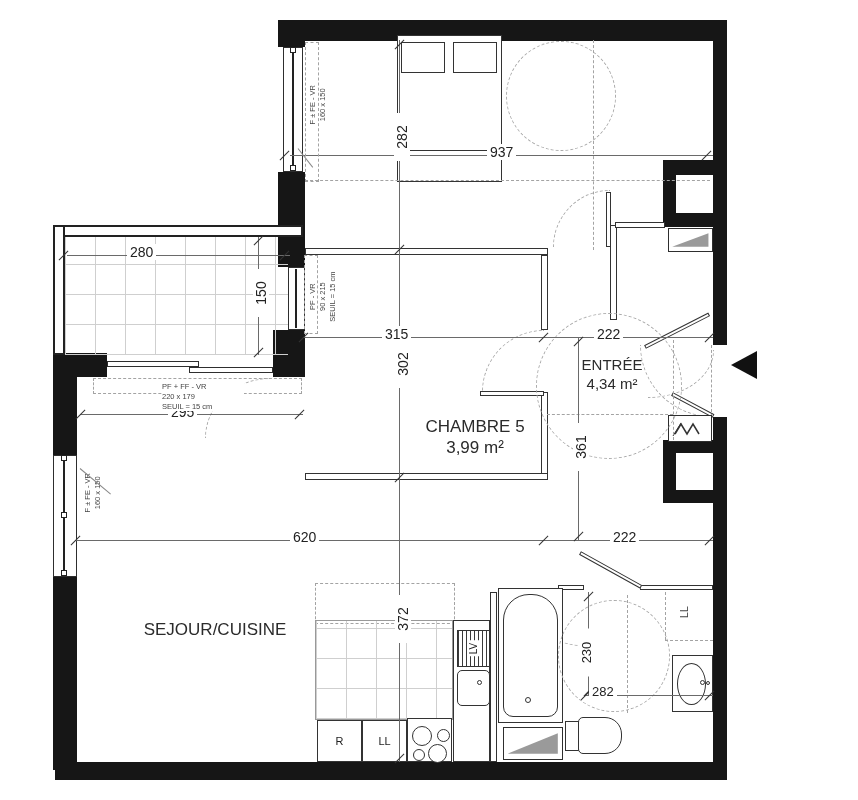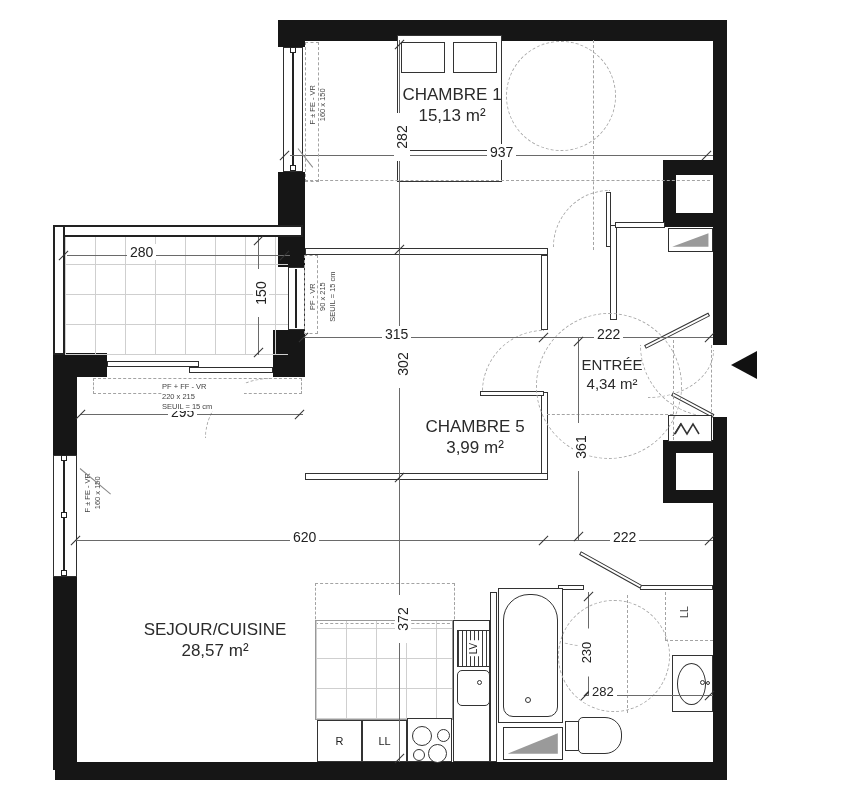--- a/index.html
+++ b/index.html
@@ -209,54 +209,49 @@
   <span class="dim" style="left:594px;top:326px;">222</span>
   <span class="dim" style="left:168px;top:404px;">295</span>
   <span class="dim dimv" style="left:379px;top:356px;width:42px;">302</span>
   <span class="dim dimv" style="left:557px;top:439px;width:42px;">361</span>
   <span class="dim" style="left:290px;top:529px;">620</span>
   <span class="dim" style="left:610px;top:529px;">222</span>
   <span class="dim dimv" style="left:379px;top:611px;width:42px;">372</span>
   <span class="dim dimv" style="left:562px;top:645px;width:42px;font-size:13px;">230</span>
   <span class="dim" style="left:589px;top:684px;font-size:13px;">282</span>
 
-  <div class="lbl" style="left:382px;top:84px;width:140px;">
-    <div>CHAMBRE 1</div>
-    <div>15,13 m²</div>
-  </div>
   <div class="lbl" style="left:562px;top:356px;width:100px;font-size:15px;">
     <div>ENTRÉE</div>
     <div>4,34 m²</div>
   </div>
   <div class="lbl" style="left:415px;top:416px;width:120px;">
     <div>CHAMBRE 5</div>
     <div>3,99 m²</div>
   </div>
   <div class="lbl" style="left:135px;top:619px;width:160px;">
     <div>SEJOUR/CUISINE</div>
-    <div>28,57 m²</div>
   </div>
 
   <div class="wlbl rot" style="left:276px;top:95px;width:84px;text-align:center;">
     <div>F ± FE - VR</div>
     <div>160 x 150</div>
   </div>
   <div class="abs" style="left:298px;top:148px;width:24px;height:1px;background:#888;transform:rotate(52deg);transform-origin:left center;"></div>
   <div class="dash" style="left:305px;top:42px;width:12px;height:138px;border:1px dashed #a3a3a3;"></div>
 
   <div class="wlbl rot" style="left:278px;top:282px;width:90px;text-align:center;">
     <div>PF - VR</div>
     <div>90 x 215</div>
     <div>SEUIL = 15 cm</div>
   </div>
   <div class="dash" style="left:304px;top:255px;width:12px;height:77px;border:1px dashed #a3a3a3;"></div>
 
   <div class="wlbl" style="left:162px;top:382px;width:82px;background:#fff;">
     <div>PF + FF - VR</div>
-    <div>220 x 215</div>
+    <div>220 x 179</div>
     <div>SEUIL = 15 cm</div>
   </div>
 
   <div class="wlbl rot" style="left:48px;top:483px;width:90px;text-align:center;">
     <div>F ± FE - VR</div>
     <div>160 x 150</div>
   </div>
   <div class="abs" style="left:80px;top:468px;width:40px;height:1px;background:#888;transform:rotate(40deg);transform-origin:left center;"></div>
 
 </div>

